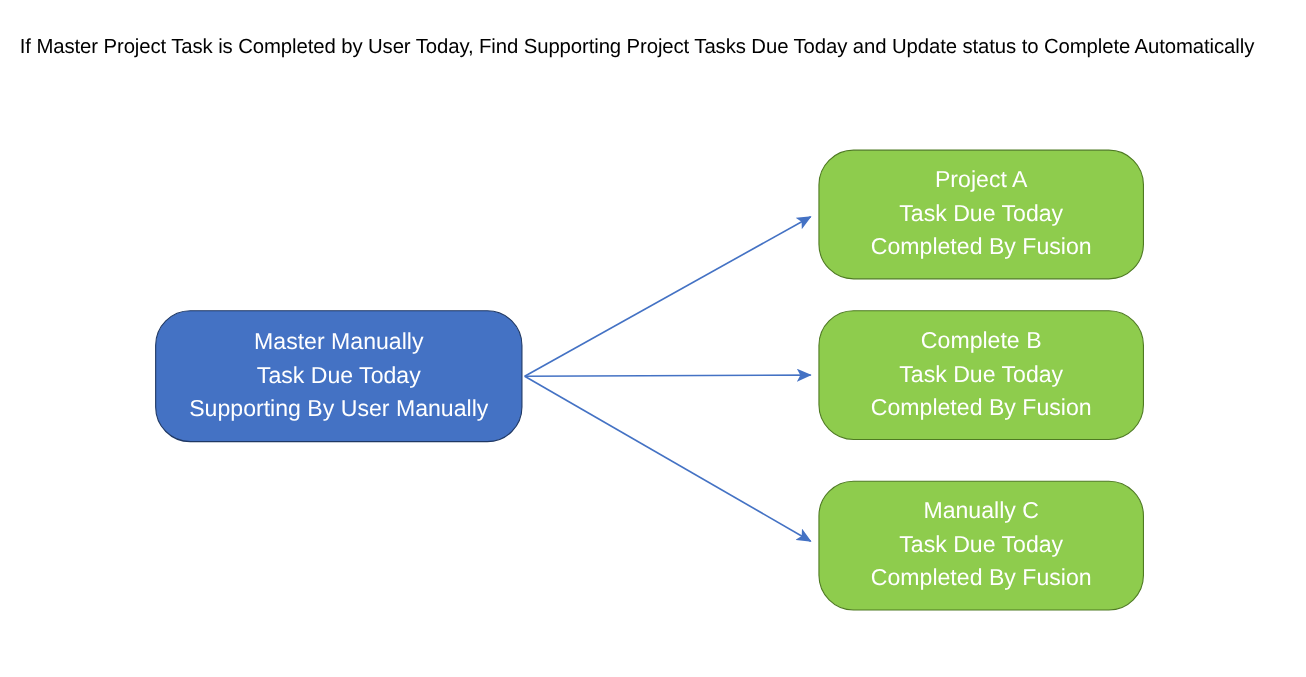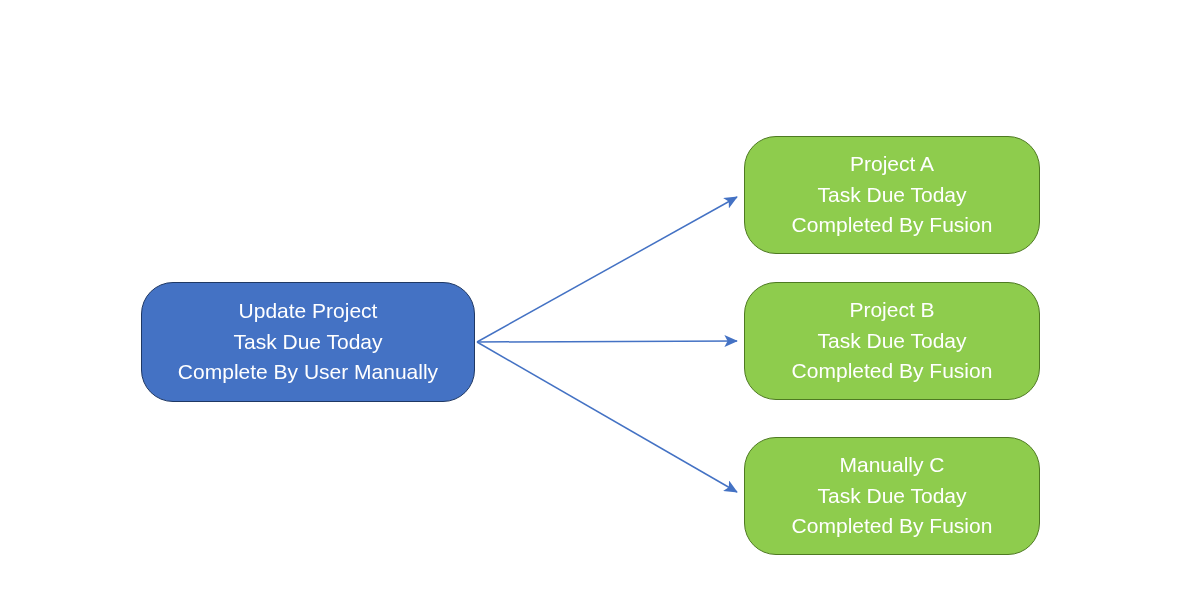--- a/index.html
+++ b/index.html
@@ -81,49 +81,50 @@
   }
   .node-project-a { top: 136px; }
   .node-project-b { top: 282px; }
   .node-project-c { top: 437px; }
 </style>
 </head>
 <body>
 
 <div id="canvas">
 
+  <div id="diagram-title">If Master Project Task is Completed by User Today, Find Supporting Project Tasks Due Today and Update status to Complete Automatically</div>
 
   <svg id="arrow-layer" viewBox="0 0 1187 615" width="1187" height="615" xmlns="http://www.w3.org/2000/svg">
     <defs>
       <marker id="arrowhead" markerWidth="9" markerHeight="8" refX="8.4" refY="4" orient="auto" markerUnits="strokeWidth">
         <path d="M0,0 L9,4 L0,8 L2.1,4 Z" fill="#4472C4"></path>
       </marker>
     </defs>
 
     <line x1="477" y1="342" x2="737" y2="197" stroke="#4472C4" stroke-width="1.5" marker-end="url(#arrowhead)"></line>
 
     <line x1="477" y1="342" x2="737" y2="341" stroke="#4472C4" stroke-width="1.5" marker-end="url(#arrowhead)"></line>
 
     <line x1="477" y1="342" x2="737" y2="492" stroke="#4472C4" stroke-width="1.5" marker-end="url(#arrowhead)"></line>
   </svg>
 
   <div class="node node-master">
-    <span class="line">Update Project</span>
+    <span class="line">Master Manually</span>
     <span class="line">Task Due Today</span>
-    <span class="line">Complete By User Manually</span>
+    <span class="line">Supporting By User Manually</span>
   </div>
 
   <div class="node node-green node-project-a">
     <span class="line">Project A</span>
     <span class="line">Task Due Today</span>
     <span class="line">Completed By Fusion</span>
   </div>
 
   <div class="node node-green node-project-b">
-    <span class="line">Project B</span>
+    <span class="line">Complete B</span>
     <span class="line">Task Due Today</span>
     <span class="line">Completed By Fusion</span>
   </div>
 
   <div class="node node-green node-project-c">
     <span class="line">Manually C</span>
     <span class="line">Task Due Today</span>
     <span class="line">Completed By Fusion</span>
   </div>
 

